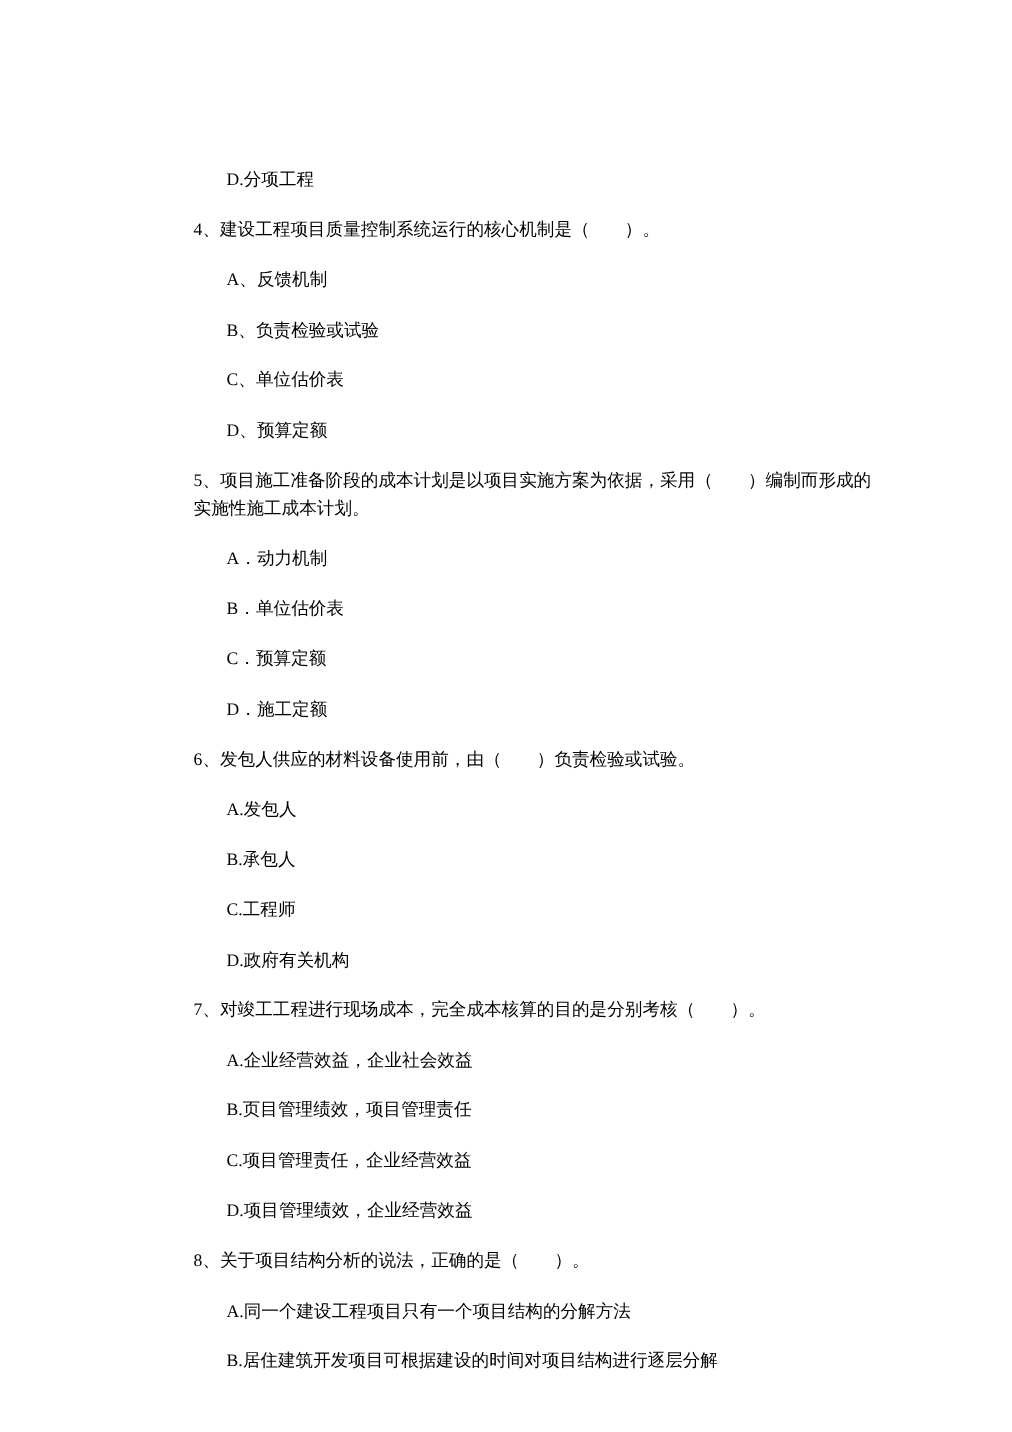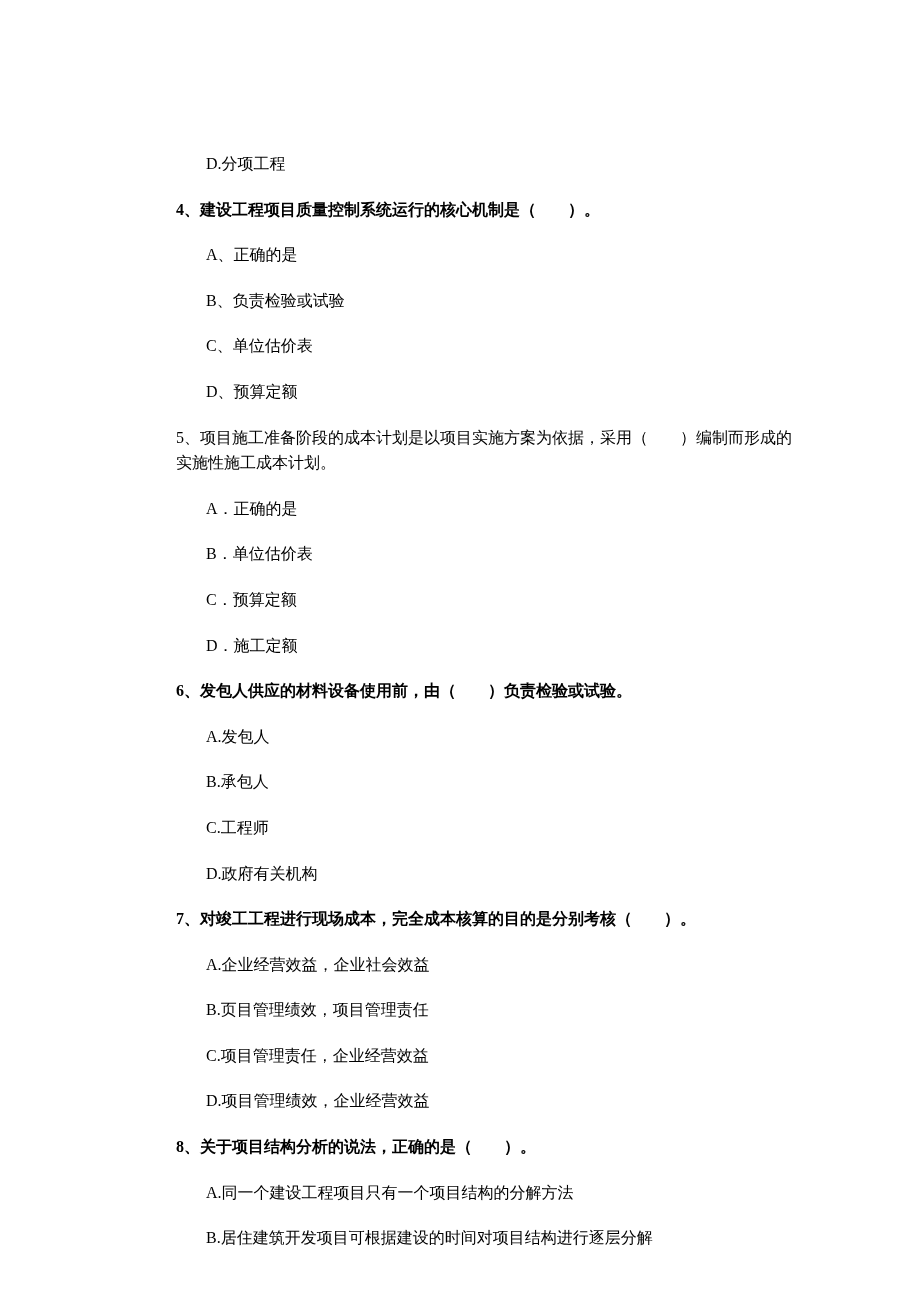--- a/index.html
+++ b/index.html
@@ -12,39 +12,38 @@
       color: #000;
       line-height: 1.6;
       padding: 115px 140px 0 140px;
     }
     .option {
       margin-left: 42px;
       margin-bottom: 20px;
     }
     .question {
       margin-bottom: 20px;
-      font-weight: bold;
     }
     .question-cont {
       margin-bottom: 20px;
     }
   </style>
 </head>
 <body>
 
 <div class="option">D.分项工程</div>
 
 <div class="question">4、建设工程项目质量控制系统运行的核心机制是（　　）。</div>
-<div class="option">A、正确的是</div>
+<div class="option">A、反馈机制</div>
 <div class="option">B、负责检验或试验</div>
 <div class="option">C、单位估价表</div>
 <div class="option">D、预算定额</div>
 
 <div class="question-cont">5、项目施工准备阶段的成本计划是以项目实施方案为依据，采用（　　）编制而形成的实施性施工成本计划。</div>
-<div class="option">A．正确的是</div>
+<div class="option">A．动力机制</div>
 <div class="option">B．单位估价表</div>
 <div class="option">C．预算定额</div>
 <div class="option">D．施工定额</div>
 
 <div class="question">6、发包人供应的材料设备使用前，由（　　）负责检验或试验。</div>
 <div class="option">A.发包人</div>
 <div class="option">B.承包人</div>
 <div class="option">C.工程师</div>
 <div class="option">D.政府有关机构</div>
 

